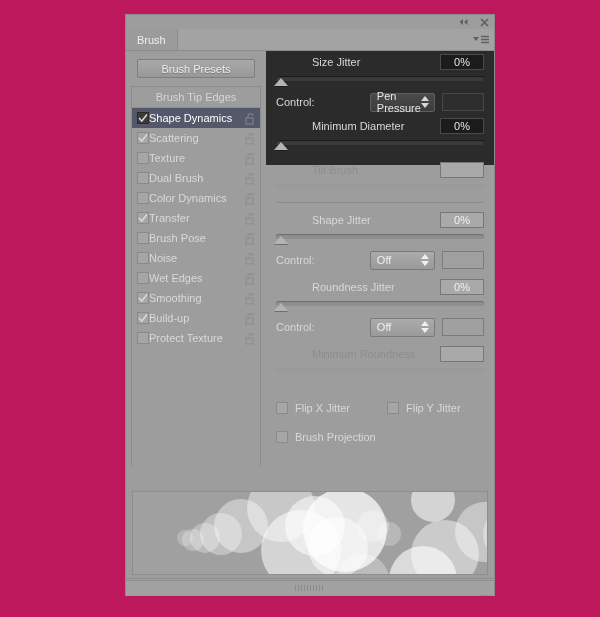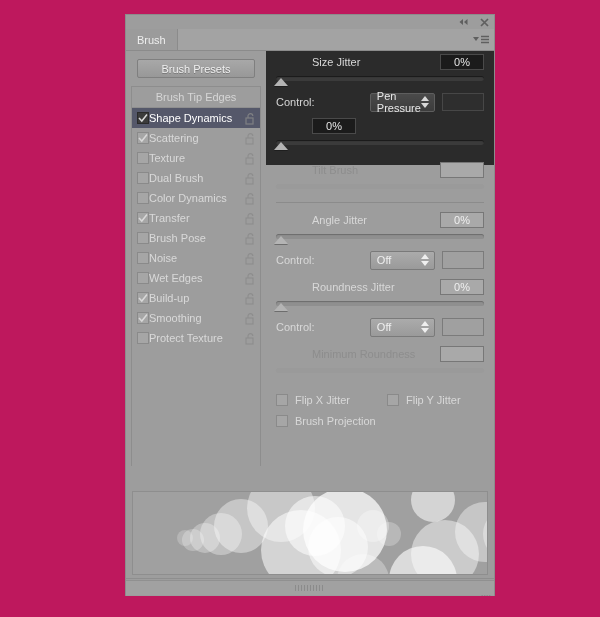--- a/index.html
+++ b/index.html
@@ -303,20 +303,21 @@
     background: #8b8b8b;
     margin: 7px 0 6px 0;
   }
 
   .checkrow {
     display: flex;
     align-items: center;
     height: 21px;
     font-size: 11px;
     color: #d8d8d8;
+    margin-top: 8px;
   }
   .checkrow .cb2 {
     width: 12px; height: 12px;
     border: 1px solid #8a8a8a;
     background: #a6a6a6;
     box-sizing: border-box;
     margin-right: 7px;
     flex: none;
     cursor: pointer;
   }
@@ -502,33 +503,33 @@
                   <path d="M3,6 V4 a2.4,2.4 0 0 1 4.8,0" fill="none" stroke="#8a8a8a" stroke-width="1.2"></path>
                   <rect x="1" y="6" width="7" height="6" fill="none" stroke="#8a8a8a" stroke-width="1.2"></rect>
                 </svg>
               </div>
               <div class="list-row">
                 <span class="cb on">
                   <svg class="tick" width="10" height="10" viewBox="0 0 10 10">
                     <path d="M1,5 L3.8,8 L9,1.5" fill="none" stroke="#d9d9d9" stroke-width="1.5"></path>
                   </svg>
                 </span>
-                <span class="lbl">Build-up</span>
+                <span class="lbl">Smoothing</span>
                 <svg class="lockic" viewBox="0 0 11 13">
                   <path d="M3,6 V4 a2.4,2.4 0 0 1 4.8,0" fill="none" stroke="#8a8a8a" stroke-width="1.2"></path>
                   <rect x="1" y="6" width="7" height="6" fill="none" stroke="#8a8a8a" stroke-width="1.2"></rect>
                 </svg>
               </div>
               <div class="list-row">
                 <span class="cb on">
                   <svg class="tick" width="10" height="10" viewBox="0 0 10 10">
                     <path d="M1,5 L3.8,8 L9,1.5" fill="none" stroke="#d9d9d9" stroke-width="1.5"></path>
                   </svg>
                 </span>
-                <span class="lbl">Smoothing</span>
+                <span class="lbl">Build-up</span>
                 <svg class="lockic" viewBox="0 0 11 13">
                   <path d="M3,6 V4 a2.4,2.4 0 0 1 4.8,0" fill="none" stroke="#8a8a8a" stroke-width="1.2"></path>
                   <rect x="1" y="6" width="7" height="6" fill="none" stroke="#8a8a8a" stroke-width="1.2"></rect>
                 </svg>
               </div>
               <div class="list-row">
                 <span class="cb "></span>
                 <span class="lbl">Protect Texture</span>
                 <svg class="lockic" viewBox="0 0 11 13">
                   <path d="M3,6 V4 a2.4,2.4 0 0 1 4.8,0" fill="none" stroke="#8a8a8a" stroke-width="1.2"></path>
@@ -563,41 +564,42 @@
                   </svg>
                 <svg width="8" height="5" viewBox="0 0 8 5">
                     <path d="M4,5 L0,0 L8,0 Z" fill="#d8d8d8"></path>
                   </svg>
               </span>
             </div>
             <div class="sidebox dark"></div>
           </div>
 
           <div class="row on-dark">
+            <span class="name">Minimum Diameter</span>
             <span class="numbox dark">0%</span>
           </div>
           <div class="slider dark">
             <div class="track"></div>
             <div class="thumb" style="left:-2px"></div>
           </div>
 
           <div style="height:6px"></div>
 
           <div class="row">
             <span class="name dim">Tilt Brush</span>
             <span class="numbox"></span>
           </div>
           <div class="slider disabled">
             <div class="track"></div>
           </div>
 
           <div class="divider"></div>
 
           <div class="row">
-            <span class="name">Angle Jitter</span>
+            <span class="name">Shape Jitter</span>
             <span class="numbox">0%</span>
           </div>
           <div class="slider">
             <div class="track"></div>
             <div class="thumb" style="left:-2px"></div>
           </div>
 
           <div class="ctrl-row">
             <span class="ctrl-label">Control:</span>
             <div class="select">

